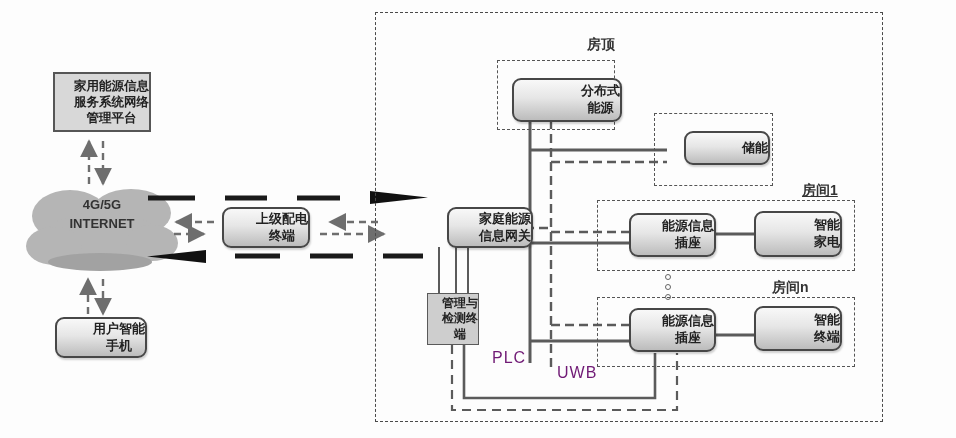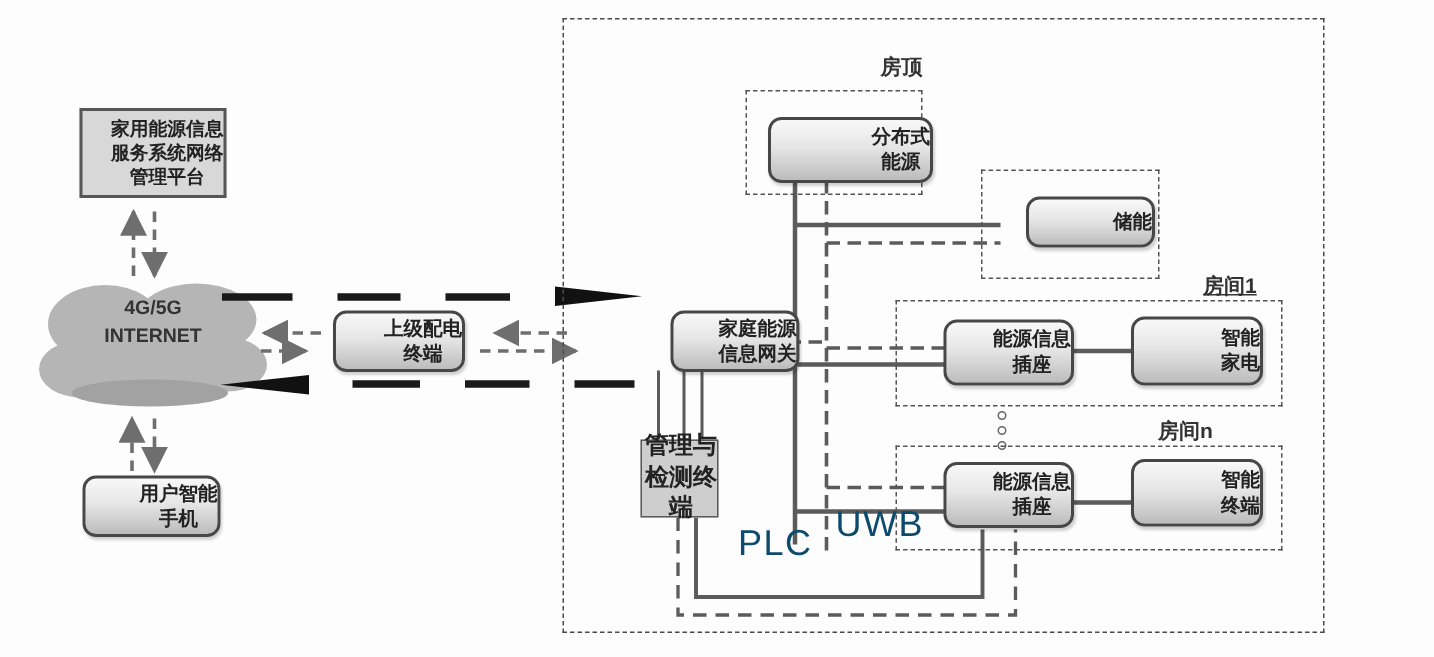--- a/index.html
+++ b/index.html
@@ -13,30 +13,30 @@
     text-align:center;color:#222;font-weight:600;font-size:13px;line-height:1.3;
     box-sizing:border-box;
   }
   .box span{white-space:pre-line;}
   .round{
     border:2px solid #474747;border-radius:9px;
     background:linear-gradient(180deg,#f8f8f8 0%,#e6e6e6 45%,#bcbcbc 100%);
     box-shadow:1px 2px 2px rgba(0,0,0,0.18);
   }
   .flat{border:2px solid #565656;background:#d8d8d8;}
-  .flat2{border:1.5px solid #5a5a5a;background:#cecece;font-size:16px;}
+  .flat2{border:1.5px solid #5a5a5a;background:#cecece;font-size:12px;}
   .region{
     position:absolute;border:1.6px dashed #555;box-sizing:border-box;background:transparent;
   }
   .outer{border:1.6px dashed #4a4a4a;}
   .rlabel{
     position:absolute;color:#333;font-weight:600;font-size:14px;white-space:nowrap;
   }
   .buslabel{
-    position:absolute;color:#0c4a6e;font-weight:400;font-size:24px;white-space:nowrap;
+    position:absolute;color:#701a75;font-weight:400;font-size:16px;white-space:nowrap;
     letter-spacing:1px;
   }
   .cloudtext{
     position:absolute;left:50px;top:196px;width:104px;text-align:center;
     font-size:13px;font-weight:600;color:#333;line-height:1.45;white-space:pre-line;
   }
   .dots{position:absolute;left:665px;top:274px;display:flex;flex-direction:column;gap:4px;}
   .dots i{width:4px;height:4px;border:1px solid #666;border-radius:50%;display:block;}
 </style>
 </head>
@@ -117,21 +117,21 @@
   <div class="rlabel" style="left:802px;top:182px;text-decoration:underline;">
     <span>房间1</span>
   </div>
   <div class="rlabel" style="left:772px;top:279px;">
     <span>房间n</span>
   </div>
 
   <div class="buslabel" style="left:492px;top:349px;">
     <span>PLC</span>
   </div>
-  <div class="buslabel" style="left:557px;top:336px;">
+  <div class="buslabel" style="left:557px;top:364px;">
     <span>UWB</span>
   </div>
 
   <div class="box flat" style="left:53px;top:72px;width:98px;height:60px;font-size:12.5px;">
     <span>家用能源信息
 服务系统网络
 管理平台</span>
   </div>
 
   <div class="cloudtext">4G/5G

